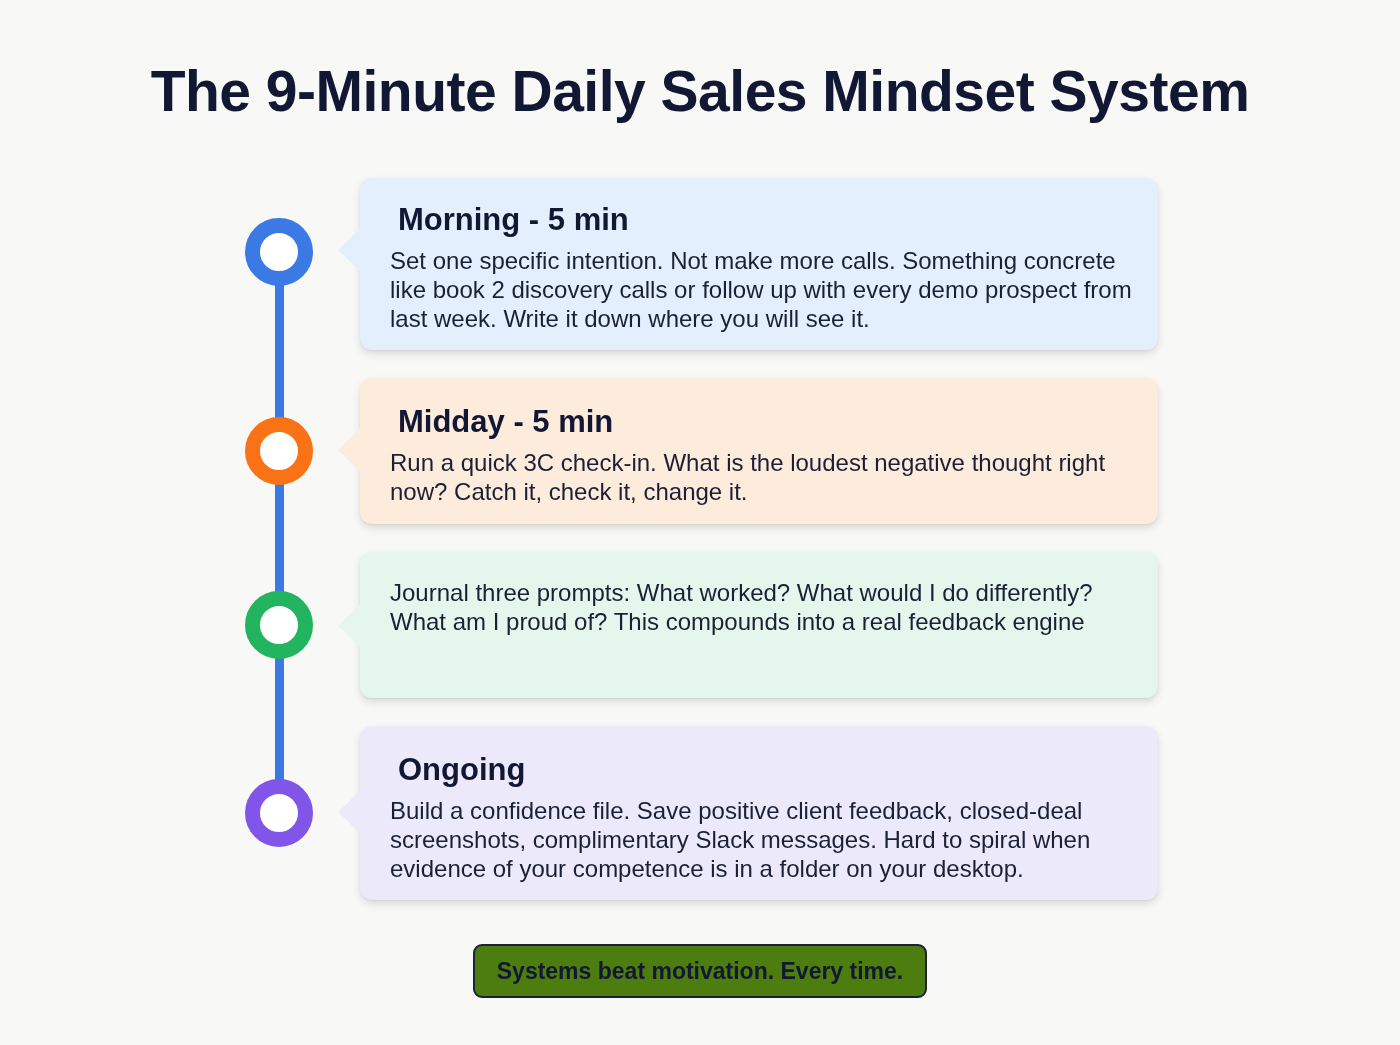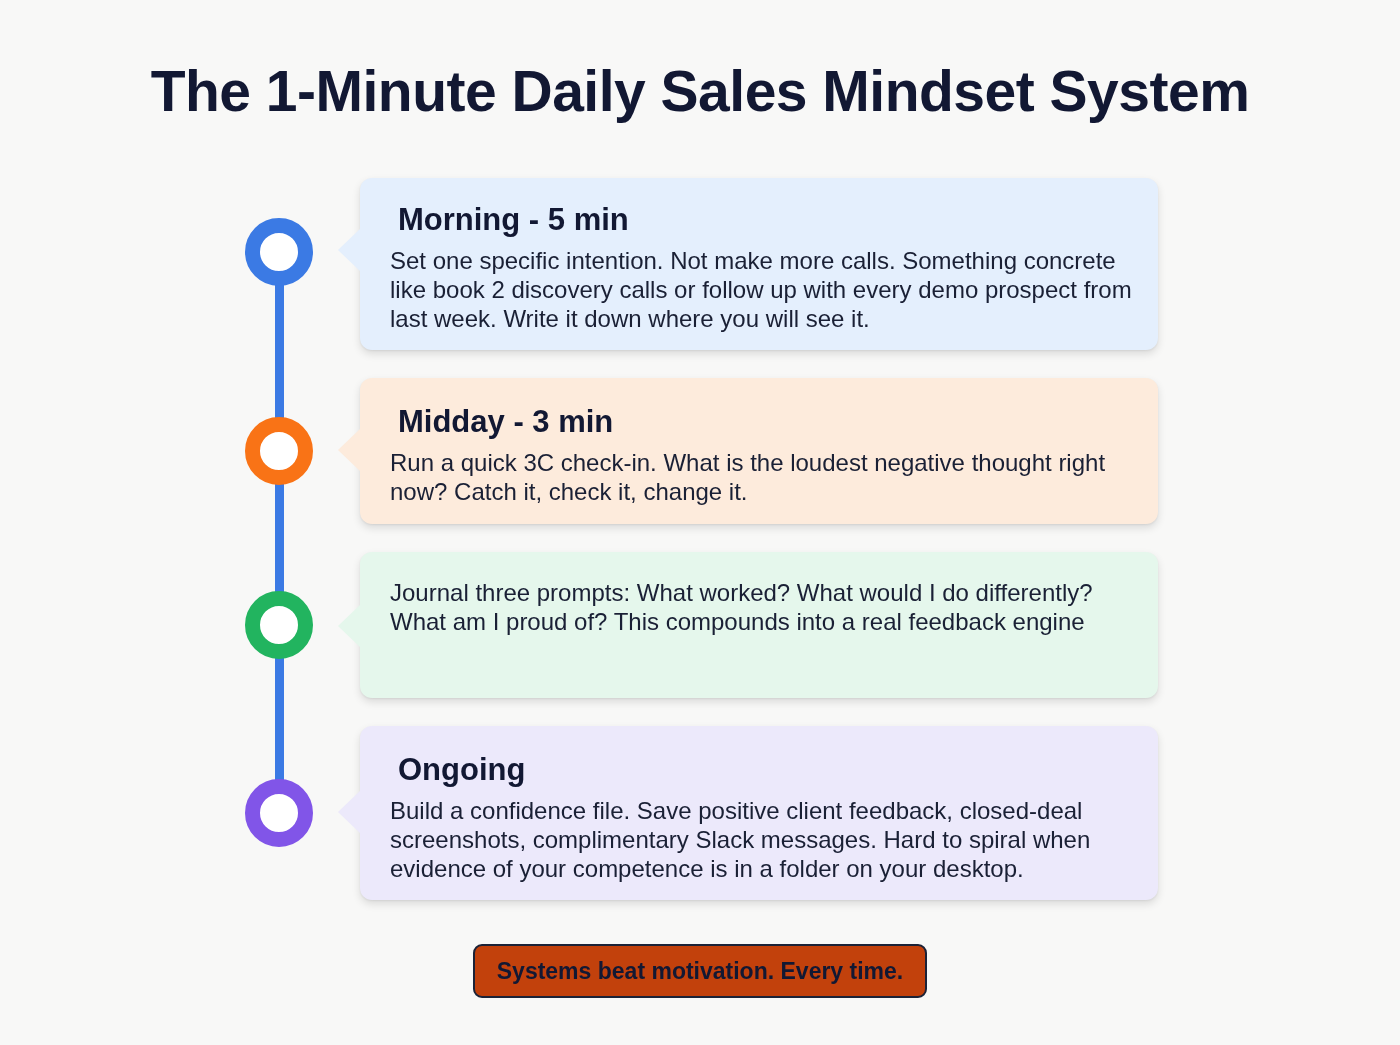--- a/index.html
+++ b/index.html
@@ -32,44 +32,44 @@
   }
   .card .head {
     font-size:31px; font-weight:bold; color:#121833; margin:8px;
   }
   .card .body {
     font-size:24px; line-height:29px; color:#1a2035; margin-top:8px;
   }
   .footer {
     position:absolute; left:473px; top:944px; width:454px; height:54px;
     box-sizing:border-box; border:2px solid #1b2237; border-radius:9px;
-    background:#c2410c; text-align:center; line-height:50px;
+    background:#4d7c0f; text-align:center; line-height:50px;
     font-size:23px; font-weight:bold; color:#121833;
   }
 </style>
 </head>
 <body>
 
-<div class="title" data-name="page-title">The 1-Minute Daily Sales Mindset System</div>
+<div class="title" data-name="page-title">The 9-Minute Daily Sales Mindset System</div>
 
 <div class="line" data-name="timeline-line"></div>
 
 <div class="node" data-name="timeline-node-morning" style="left:245px; top:218px; border:15px solid #3b7ae4;"></div>
 <div class="node" data-name="timeline-node-midday" style="left:245px; top:417px; border:15px solid #f97316;"></div>
 <div class="node" data-name="timeline-node-end-of-day" style="left:245px; top:591px; border:15px solid #22b45f;"></div>
 <div class="node" data-name="timeline-node-ongoing" style="left:245px; top:779px; border:15px solid #8155e8;"></div>
 
 <div class="card" data-name="step-card-morning" style="--bg:#e4effd; background:#e4effd; top:178px; height:172px; padding-top:16px;">
   <style></style>
   <div class="head" data-name="step-heading">Morning - 5 min</div>
   <div class="body" data-name="step-body">Set one specific intention. Not make more calls. Something concrete like book 2 discovery calls or follow up with every demo prospect from last week. Write it down where you will see it.</div>
 </div>
 
 <div class="card" data-name="step-card-midday" style="--bg:#fdebdc; background:#fdebdc; top:378px; height:146px; padding-top:18px;">
-  <div class="head" data-name="step-heading">Midday - 3 min</div>
+  <div class="head" data-name="step-heading">Midday - 5 min</div>
   <div class="body" data-name="step-body">Run a quick 3C check-in. What is the loudest negative thought right now? Catch it, check it, change it.</div>
 </div>
 
 <div class="card" data-name="step-card-end-of-day" style="--bg:#e5f7ec; background:#e5f7ec; top:552px; height:146px; padding-top:18px;">
   <div class="body" data-name="step-body">Journal three prompts: What worked? What would I do differently? What am I proud of? This compounds into a real feedback engine</div>
 </div>
 
 <div class="card" data-name="step-card-ongoing" style="--bg:#ece9fb; background:#ece9fb; top:726px; height:174px; padding-top:18px;">
   <div class="head" data-name="step-heading">Ongoing</div>
   <div class="body" data-name="step-body">Build a confidence file. Save positive client feedback, closed-deal screenshots, complimentary Slack messages. Hard to spiral when evidence of your competence is in a folder on your desktop.</div>

